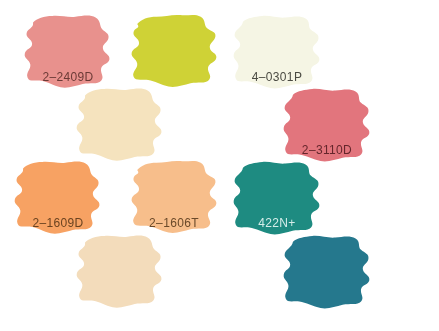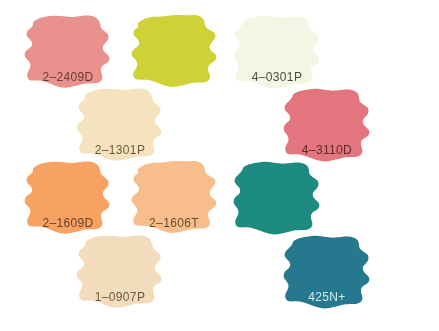--- a/index.html
+++ b/index.html
@@ -60,50 +60,48 @@
     <div class="swatch" style="left: 231px; top: 11px; width: 92px; height: 82px;">
       <svg class="swatch-shape" viewBox="0 0 100 100" preserveAspectRatio="none">
         <path d="M13,13 C18,8 26,7 34,6 C43,5 51,9 59,8 C67,7 75,5 81,9 C87,13 83,19 87,23 C91,27 96,28 95,34 C94,40 88,41 89,47 C90,53 97,54 96,60 C95,66 88,65 87,71 C86,77 91,81 87,86 C83,91 75,88 67,90 C59,92 51,96 43,94 C35,92 27,87 20,86 C13,85 7,88 5,82 C3,76 9,72 8,66 C7,60 2,59 3,53 C4,47 10,47 10,41 C10,35 3,34 4,28 C5,22 12,20 13,13 Z" fill="#F5F5E4"></path>
       </svg>
       <span class="swatch-label" style="top: 59.04px; color: rgb(74, 74, 66);">4–0301P</span>
     </div>
     <div class="swatch" style="left: 74px; top: 84px; width: 92px; height: 82px;">
       <svg class="swatch-shape" viewBox="0 0 100 100" preserveAspectRatio="none">
         <path d="M12,14 C16,9 24,6 33,6 C41,5 50,8 58,7 C66,6 74,4 80,8 C86,12 84,18 87,22 C90,26 95,27 94,33 C93,39 87,40 88,46 C89,52 96,53 95,59 C94,65 87,64 86,70 C85,76 90,80 86,85 C82,90 74,87 66,89 C58,91 50,95 42,93 C34,91 28,86 21,85 C14,84 8,87 6,81 C4,75 10,71 9,65 C8,59 2,58 3,52 C4,46 11,46 11,40 C11,34 4,33 5,27 C6,21 13,21 12,14 Z" fill="#F5E3BE"></path>
       </svg>
-      <span class="swatch-label" style="top: 59.04px; color: rgb(107, 91, 56);">2–1301P</span>
     </div>
     <div class="swatch" style="left: 281px; top: 84px; width: 92px; height: 82px;">
       <svg class="swatch-shape" viewBox="0 0 100 100" preserveAspectRatio="none">
         <path d="M13,13 C18,8 26,7 34,6 C43,5 51,9 59,8 C67,7 75,5 81,9 C87,13 83,19 87,23 C91,27 96,28 95,34 C94,40 88,41 89,47 C90,53 97,54 96,60 C95,66 88,65 87,71 C86,77 91,81 87,86 C83,91 75,88 67,90 C59,92 51,96 43,94 C35,92 27,87 20,86 C13,85 7,88 5,82 C3,76 9,72 8,66 C7,60 2,59 3,53 C4,47 10,47 10,41 C10,35 3,34 4,28 C5,22 12,20 13,13 Z" fill="#E2757D"></path>
       </svg>
-      <span class="swatch-label" style="top: 59.04px; color: rgb(101, 38, 44);">4–3110D</span>
+      <span class="swatch-label" style="top: 59.04px; color: rgb(101, 38, 44);">2–3110D</span>
     </div>
-    <div class="swatch" style="left: 22px; top: 157px; width: 92px; height: 82px;">
+    <div class="swatch" style="left: 12px; top: 157px; width: 92px; height: 82px;">
       <svg class="swatch-shape" viewBox="0 0 100 100" preserveAspectRatio="none">
         <path d="M12,14 C16,9 24,6 33,6 C41,5 50,8 58,7 C66,6 74,4 80,8 C86,12 84,18 87,22 C90,26 95,27 94,33 C93,39 87,40 88,46 C89,52 96,53 95,59 C94,65 87,64 86,70 C85,76 90,80 86,85 C82,90 74,87 66,89 C58,91 50,95 42,93 C34,91 28,86 21,85 C14,84 8,87 6,81 C4,75 10,71 9,65 C8,59 2,58 3,52 C4,46 11,46 11,40 C11,34 4,33 5,27 C6,21 13,21 12,14 Z" fill="#F7A263"></path>
       </svg>
       <span class="swatch-label" style="top: 59.04px; color: rgb(107, 67, 32);">2–1609D</span>
     </div>
     <div class="swatch" style="left: 128px; top: 157px; width: 92px; height: 82px;">
       <svg class="swatch-shape" viewBox="0 0 100 100" preserveAspectRatio="none">
         <path d="M10,16 C14,10 22,7 31,7 C40,7 48,4 57,5 C65,6 73,3 79,7 C85,11 82,17 86,21 C90,25 96,25 95,31 C94,37 88,39 89,45 C90,51 97,51 96,57 C95,63 88,63 87,69 C86,75 92,79 88,84 C84,89 76,86 68,88 C60,90 52,94 44,92 C36,90 29,85 22,84 C15,83 8,86 6,80 C4,74 11,70 10,64 C9,58 3,57 4,51 C5,45 12,45 12,39 C12,33 5,32 6,26 C7,20 14,22 10,16 Z" fill="#F7BE8B"></path>
       </svg>
       <span class="swatch-label" style="top: 59.04px; color: rgb(107, 74, 42);">2–1606T</span>
     </div>
     <div class="swatch" style="left: 231px; top: 157px; width: 92px; height: 82px;">
       <svg class="swatch-shape" viewBox="0 0 100 100" preserveAspectRatio="none">
         <path d="M13,13 C18,8 26,7 34,6 C43,5 51,9 59,8 C67,7 75,5 81,9 C87,13 83,19 87,23 C91,27 96,28 95,34 C94,40 88,41 89,47 C90,53 97,54 96,60 C95,66 88,65 87,71 C86,77 91,81 87,86 C83,91 75,88 67,90 C59,92 51,96 43,94 C35,92 27,87 20,86 C13,85 7,88 5,82 C3,76 9,72 8,66 C7,60 2,59 3,53 C4,47 10,47 10,41 C10,35 3,34 4,28 C5,22 12,20 13,13 Z" fill="#1E8B81"></path>
       </svg>
+      <span class="swatch-label" style="top: 59.04px; color: rgb(213, 237, 233);">422N+</span>
     </div>
     <div class="swatch" style="left: 74px; top: 231px; width: 92px; height: 82px;">
       <svg class="swatch-shape" viewBox="0 0 100 100" preserveAspectRatio="none">
         <path d="M12,14 C16,9 24,6 33,6 C41,5 50,8 58,7 C66,6 74,4 80,8 C86,12 84,18 87,22 C90,26 95,27 94,33 C93,39 87,40 88,46 C89,52 96,53 95,59 C94,65 87,64 86,70 C85,76 90,80 86,85 C82,90 74,87 66,89 C58,91 50,95 42,93 C34,91 28,86 21,85 C14,84 8,87 6,81 C4,75 10,71 9,65 C8,59 2,58 3,52 C4,46 11,46 11,40 C11,34 4,33 5,27 C6,21 13,21 12,14 Z" fill="#F3DCBB"></path>
       </svg>
-      <span class="swatch-label" style="top: 59.04px; color: rgb(107, 90, 61);">1–0907P</span>
     </div>
     <div class="swatch" style="left: 281px; top: 231px; width: 92px; height: 82px;">
       <svg class="swatch-shape" viewBox="0 0 100 100" preserveAspectRatio="none">
         <path d="M13,13 C18,8 26,7 34,6 C43,5 51,9 59,8 C67,7 75,5 81,9 C87,13 83,19 87,23 C91,27 96,28 95,34 C94,40 88,41 89,47 C90,53 97,54 96,60 C95,66 88,65 87,71 C86,77 91,81 87,86 C83,91 75,88 67,90 C59,92 51,96 43,94 C35,92 27,87 20,86 C13,85 7,88 5,82 C3,76 9,72 8,66 C7,60 2,59 3,53 C4,47 10,47 10,41 C10,35 3,34 4,28 C5,22 12,20 13,13 Z" fill="#25788D"></path>
       </svg>
-      <span class="swatch-label" style="top: 59.04px; color: rgb(211, 232, 238);">425N+</span>
     </div>
   </div>
 
 </body></html>

